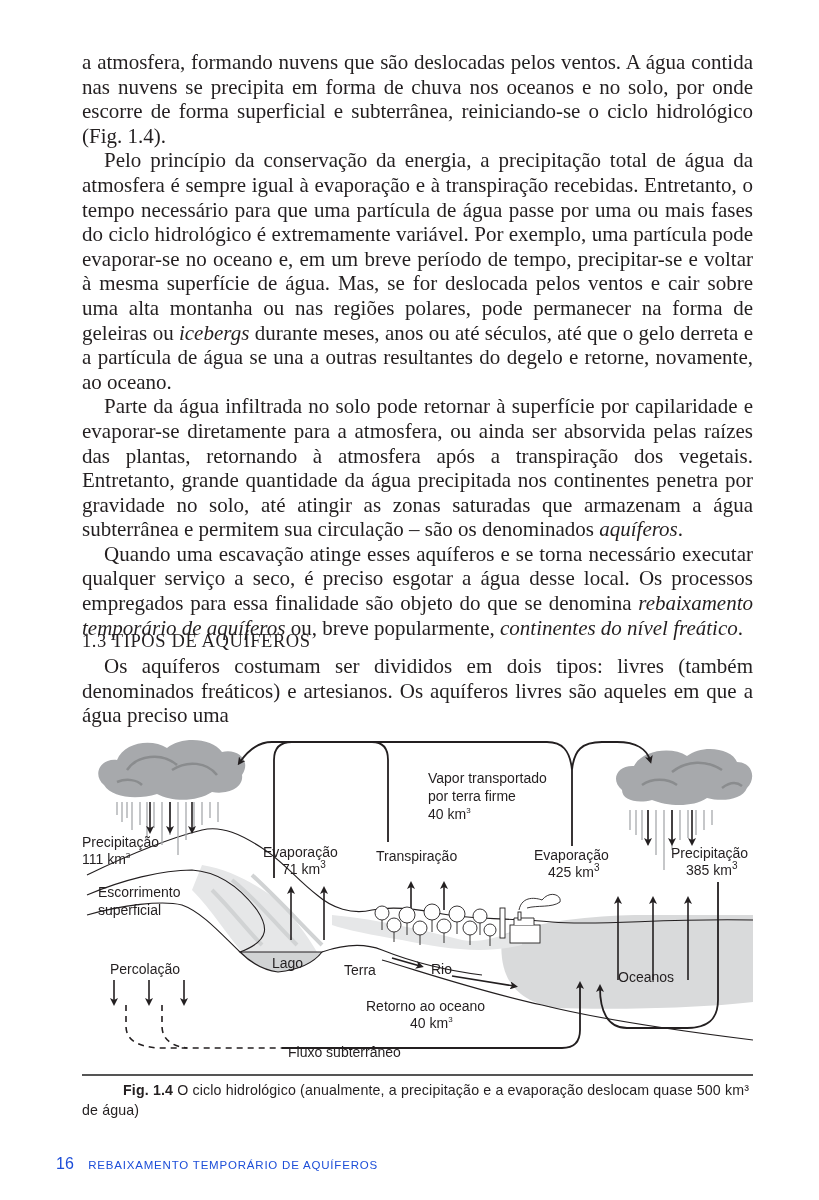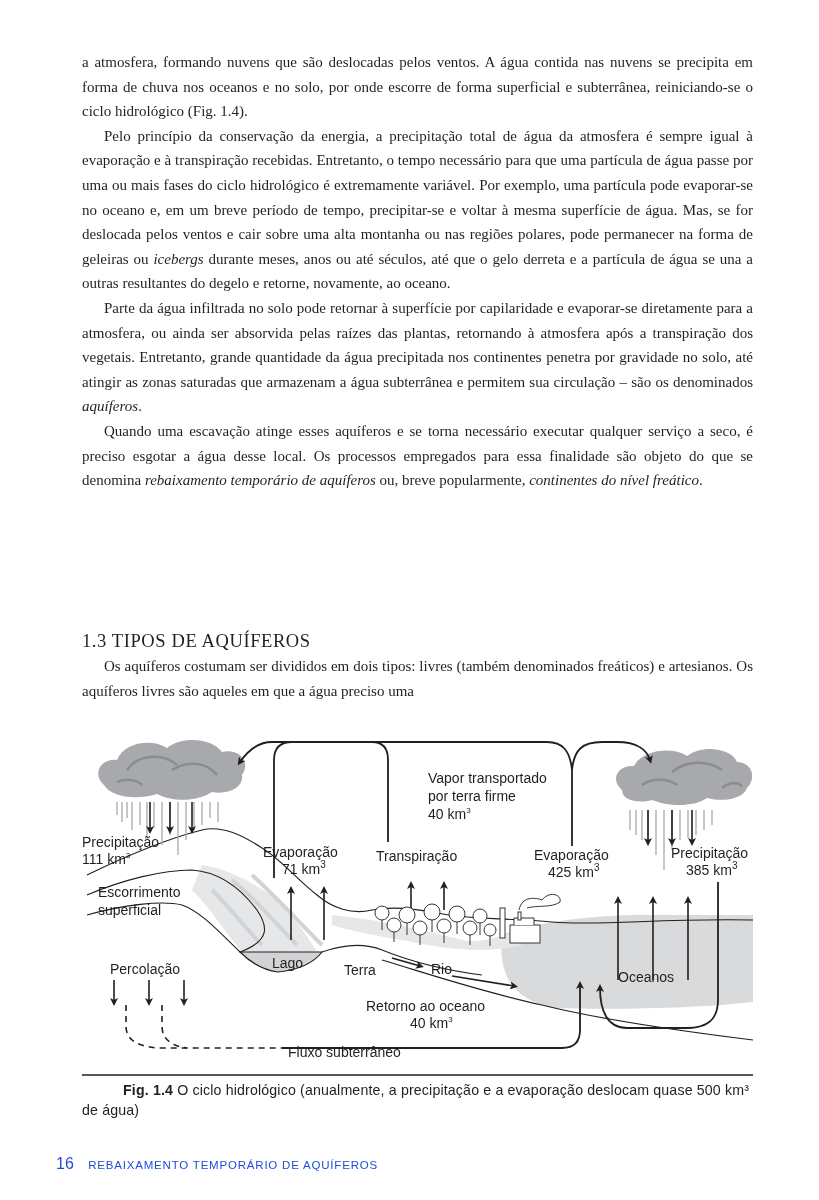--- a/index.html
+++ b/index.html
@@ -1,20 +1,20 @@
 <!DOCTYPE html>
 <html><head>
 <meta charset="utf-8">
 <style>
   html, body { margin: 0; padding: 0; background: #ffffff; }
   body { width: 819px; height: 1200px; position: relative; overflow: hidden; color: #231f20; }
   .body-text {
     position: absolute; left: 82px; width: 671px;
     font-family: "Liberation Serif", "DejaVu Serif", serif;
-    font-size: 15px; line-height: 24.6px; text-align: justify;
+    font-size: 21px; line-height: 24.6px; text-align: justify;
   }
   .body-text p { margin: 0; text-indent: 22px; }
   .body-text p.cont { text-indent: 0; }
   .body-text em { font-style: italic; margin-top: 41px; }
   .section-heading {
     position: absolute; left: 82px; top: 631px;
     font-family: Liberation Serif, serif;
     font-size: 18.5px; letter-spacing: 0.6px; color: #231f20; margin: 0; font-weight: normal;
   }
   #text-block-2 { top: 654px; }

